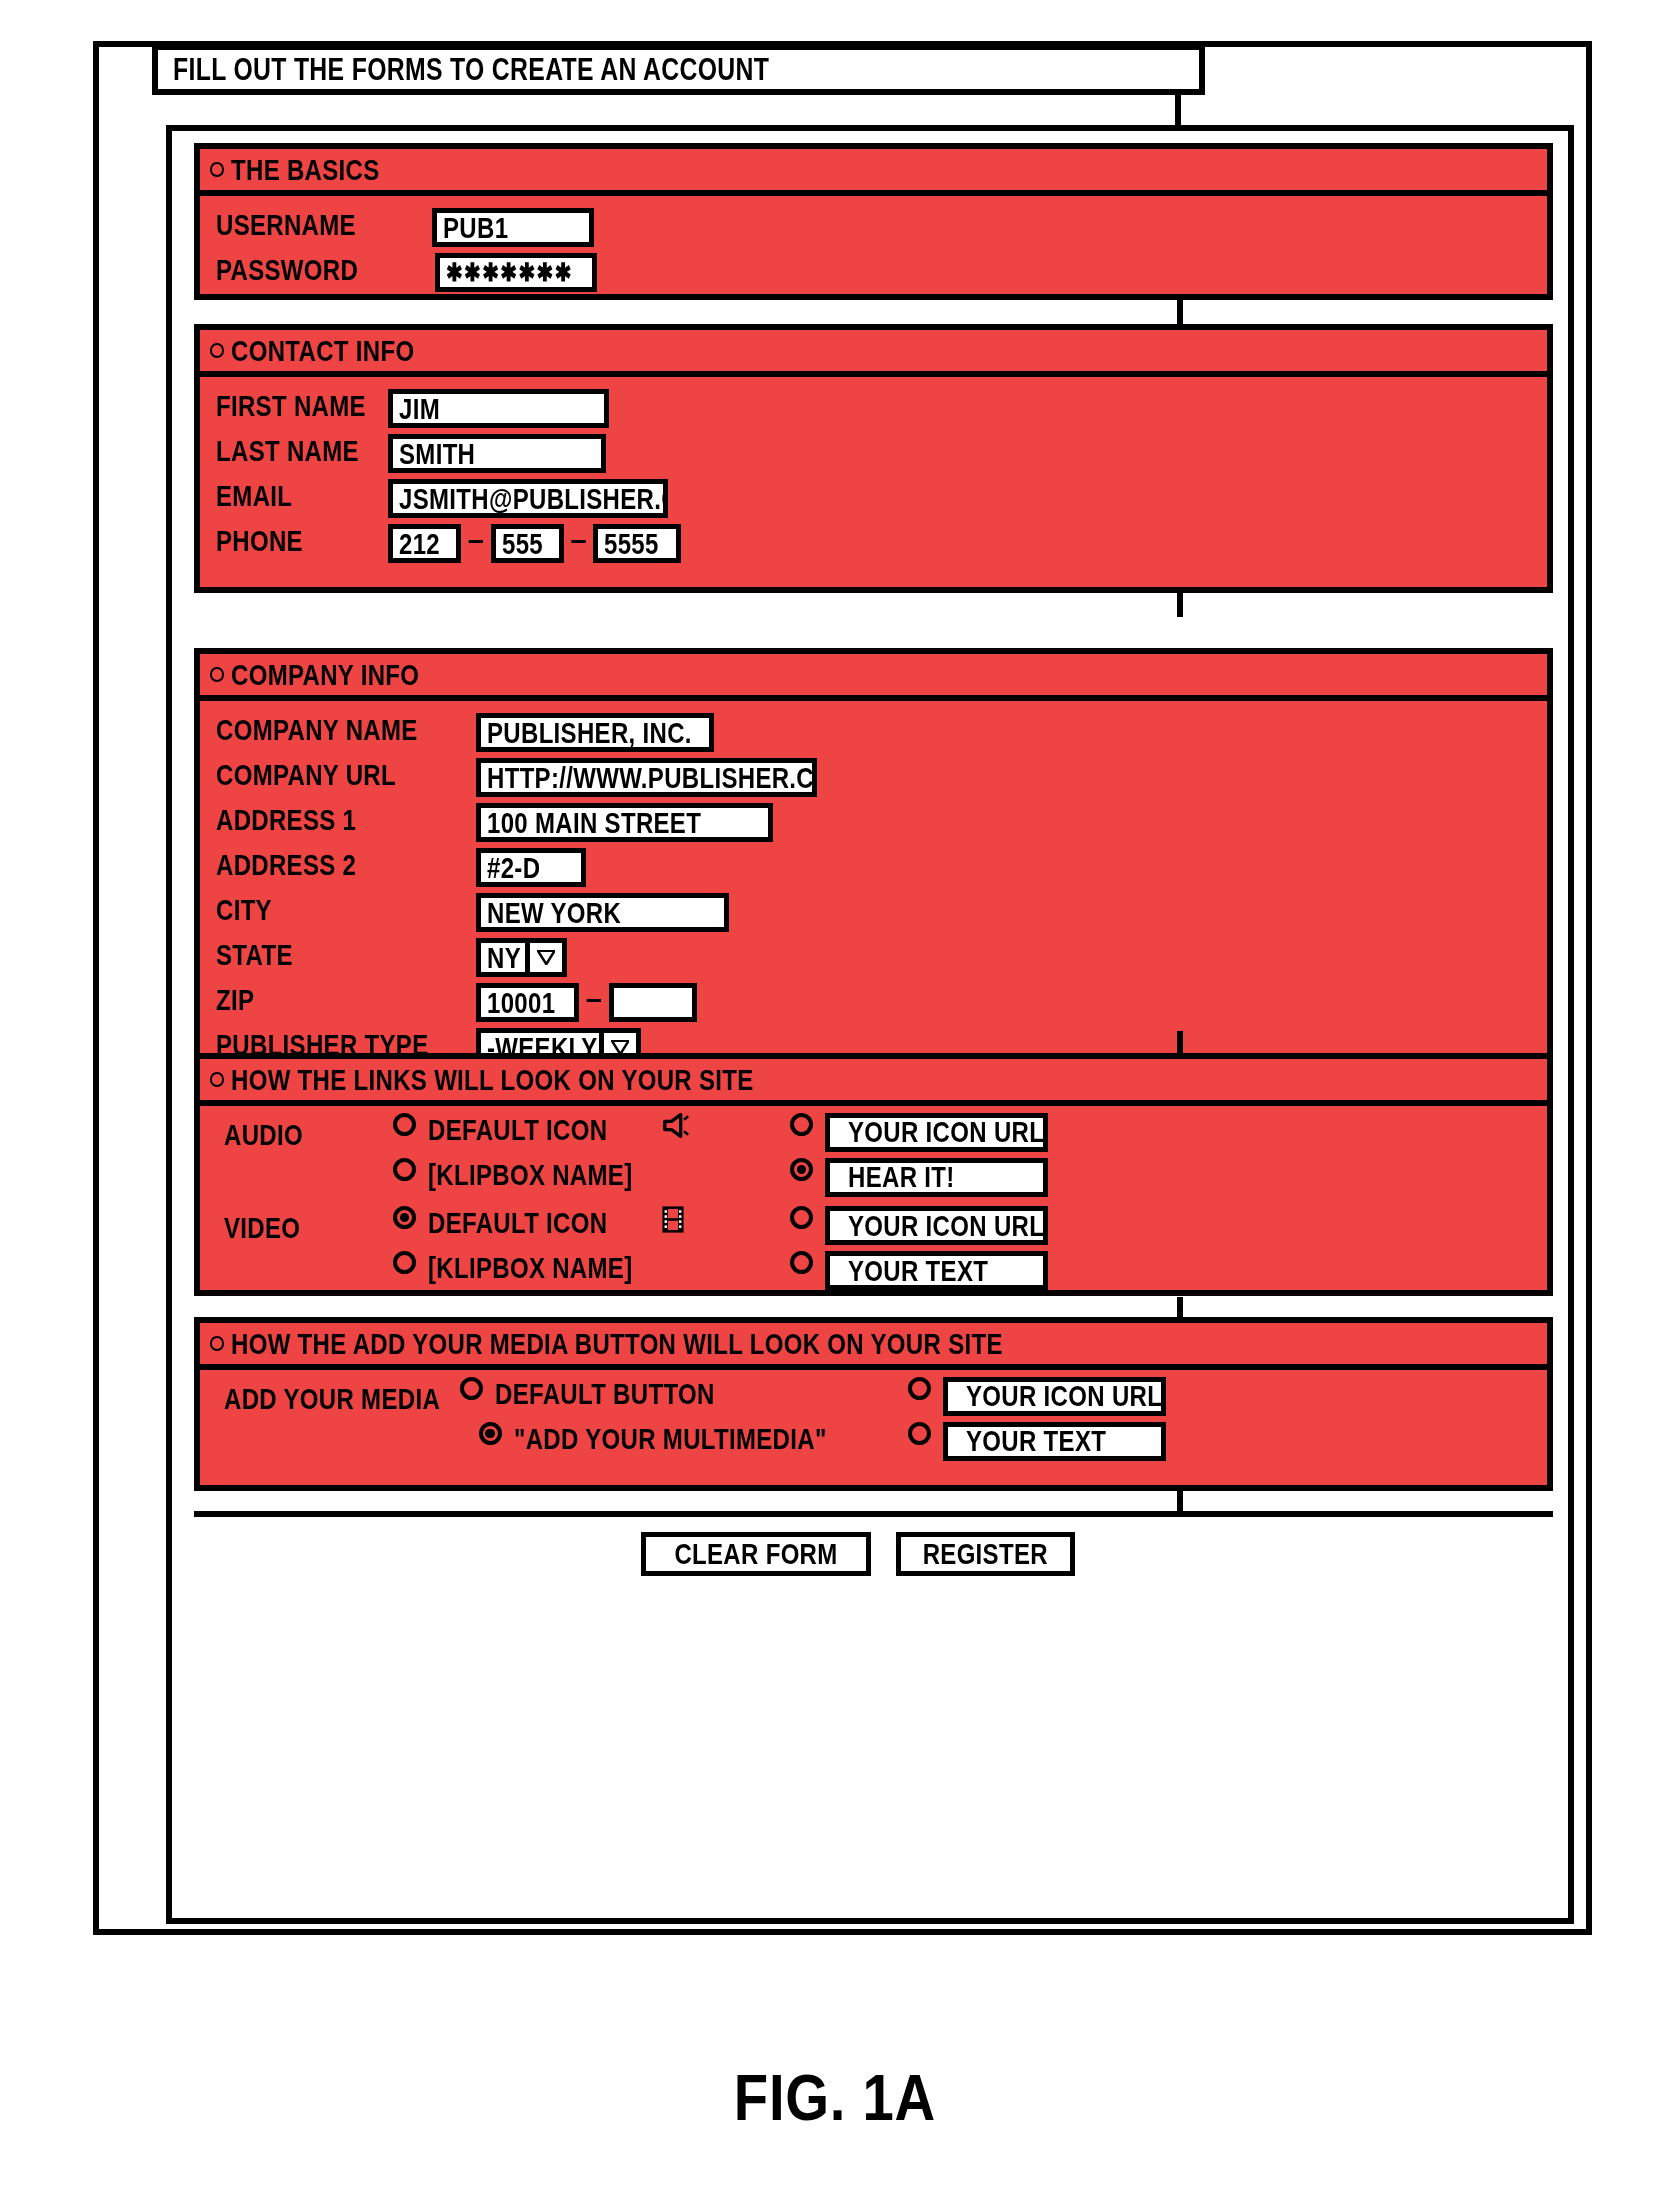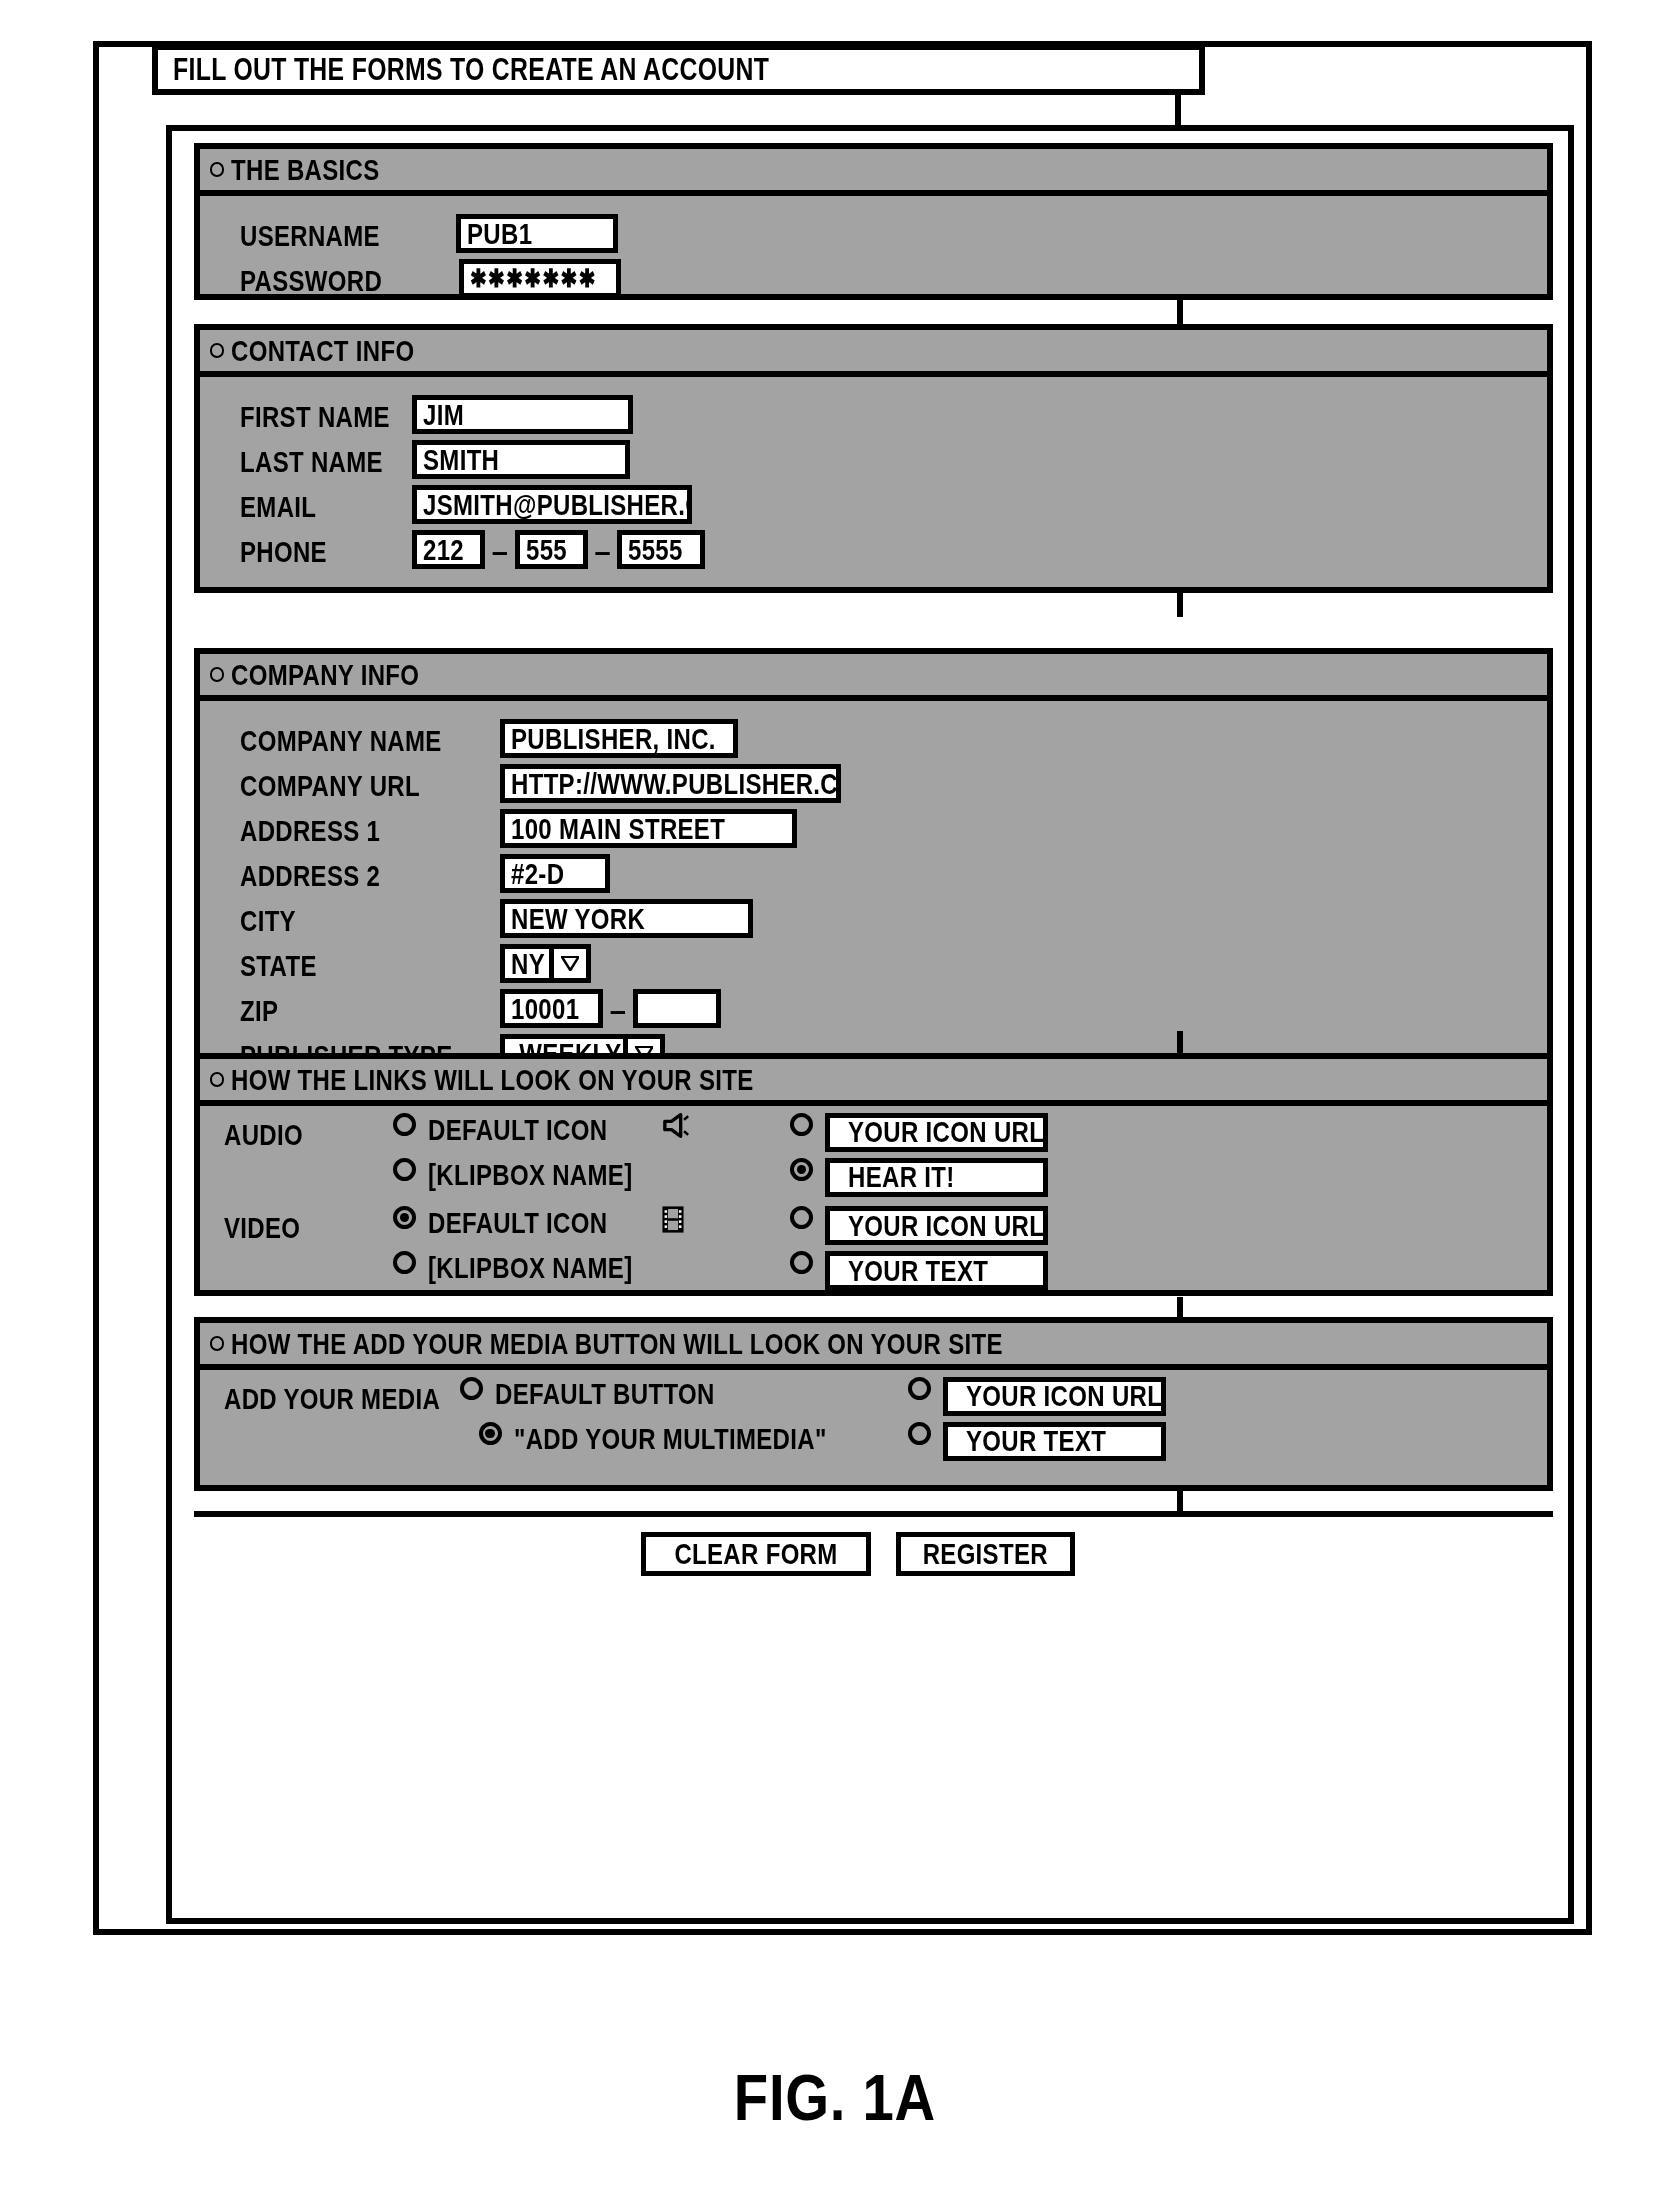--- a/index.html
+++ b/index.html
@@ -90,21 +90,21 @@
     box-sizing: border-box;
     background: #fff;
   }
 
   
   .section {
     position: absolute;
     left: 22px;
     border: 6px solid #000;
     box-sizing: border-box;
-    background: #a3a3a3;
+    background: #ef4444;
   }
   .section-header {
     height: 47px;
     border-bottom: 6px solid #000;
     display: flex;
     align-items: center;
     padding-left: 10px;
     box-sizing: border-box;
   }
   .sec-bullet {
@@ -127,23 +127,23 @@
   .conn {
     position: absolute;
     width: 6px;
     background: #000;
     z-index: 3;
   }
 
   
   .row {
     display: flex;
-    align-items: flex-end;
+    align-items: flex-start;
     height: 45px;
-    padding-left: 40px;
+    padding-left: 16px;
   }
   .label {
     font-size: 30px;
   }
 
   
   .field {
     border: 5px solid #000;
     box-sizing: border-box;
     height: 39px;

